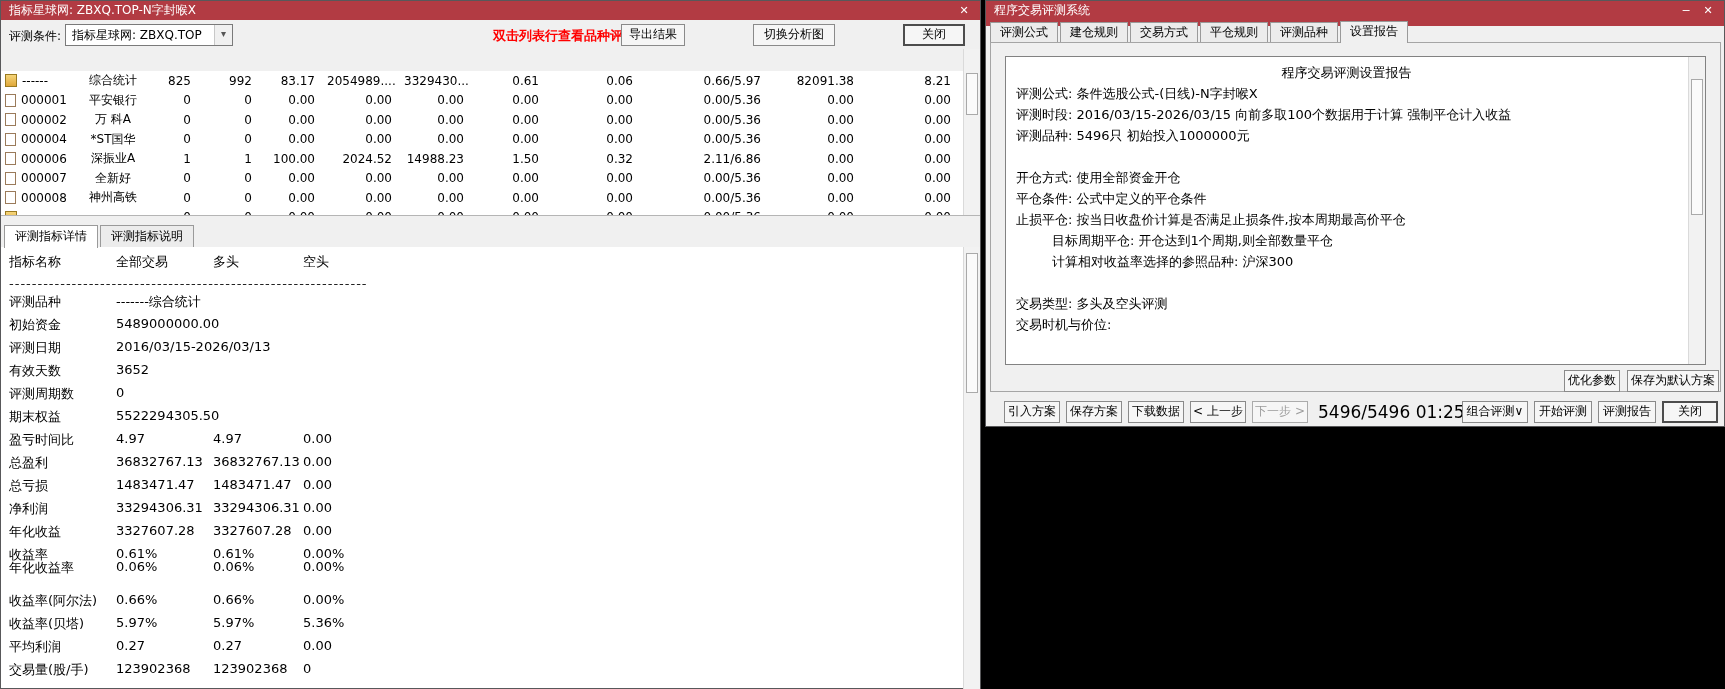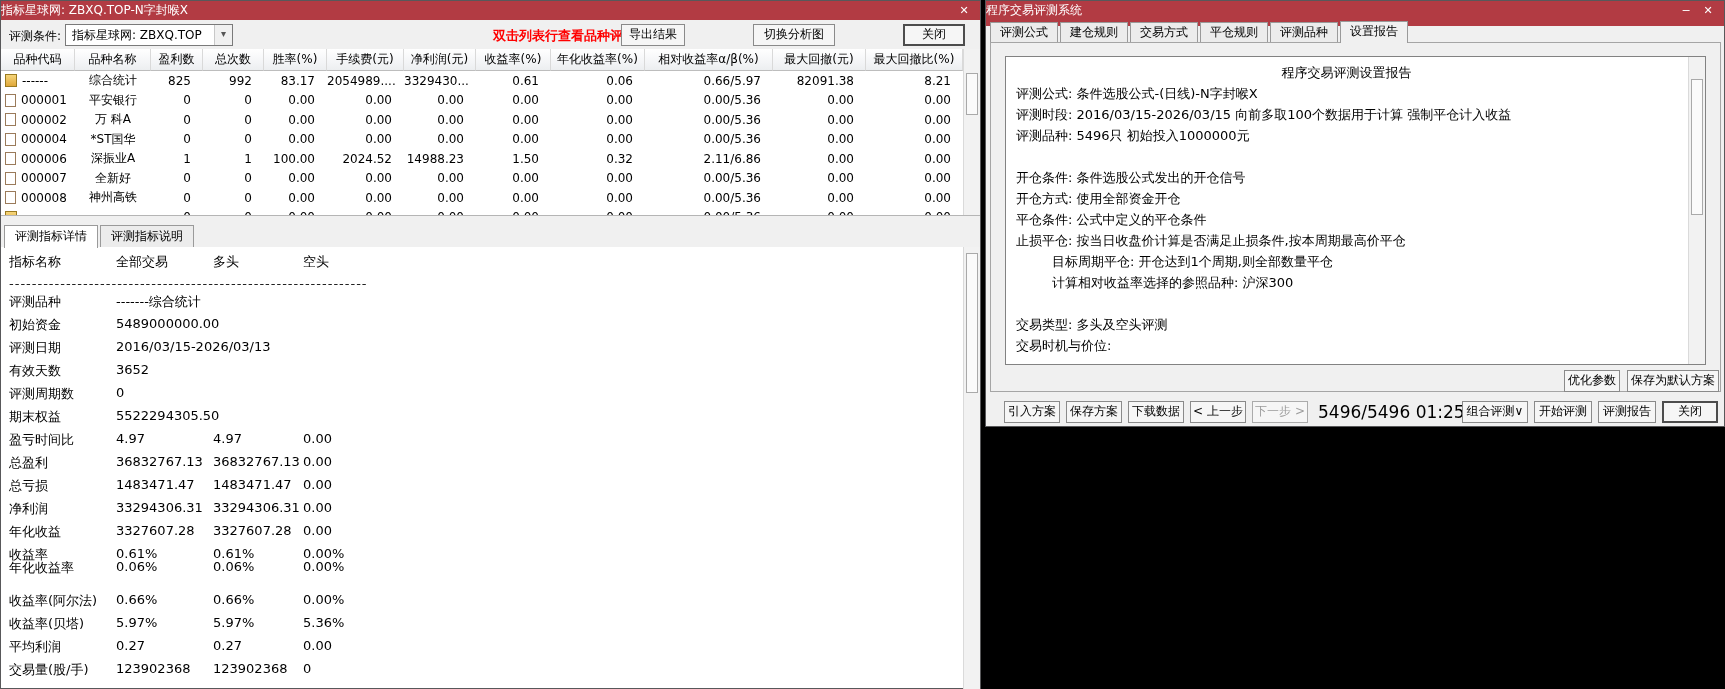--- a/index.html
+++ b/index.html
@@ -4,21 +4,21 @@
 <style>
   :root{ --titlebar:#B23B43; --hint:#FF0000; }
   *{margin:0;padding:0;box-sizing:border-box;}
   body{
     width:1725px;height:689px;background:#000;position:relative;overflow:hidden;
     font-family:"DejaVu Sans","Liberation Sans",sans-serif;color:#000;
   }
   .window{position:absolute;background:#F0F0F0;border:1px solid #58585a;}
   .titlebar{
     position:absolute;left:0;top:0;right:0;height:25px;background:var(--titlebar);
-    color:#fff;font-size:12px;line-height:19px;padding-left:0;white-space:nowrap;
+    color:#fff;font-size:12px;line-height:19px;padding-left:8px;white-space:nowrap;
   }
   .tb-ctrl{position:absolute;top:0;width:16px;text-align:center;color:#fff;font-size:11px;line-height:19px;cursor:default;}
   .tb-close{right:8px;} .tb-min{right:30px;}
 
   
   #win-left{left:0;top:0;width:981px;height:689px;}
   #lw-toolbar{position:absolute;left:0;top:19px;width:100%;height:29px;background:#F0F0F0;}
   #lw-toolbar .lbl{position:absolute;left:8px;top:8px;font-size:12px;}
   .combo{position:absolute;left:64px;top:4px;width:168px;height:22px;background:#fff;border:1px solid #7a7a7a;font-size:12px;}
   .combo .val{position:absolute;left:6px;top:0;line-height:20px;white-space:nowrap;}
@@ -101,34 +101,20 @@
     <div class="combo">
       <span class="val">指标星球网: ZBXQ.TOP</span>
       <span class="arrow">▾</span>
     </div>
     <span class="hint">双击列表行查看品种评测图表</span>
     <div class="btn" id="btn-export">导出结果</div>
     <div class="btn" id="btn-switch">切换分析图</div>
     <div class="btn default" id="btn-close-left">关闭</div>
   </div>
 
-  <div id="lw-thead">
-      <div class="th" style="width: 74px;">品种代码</div>
-      <div class="th" style="width: 76px;">品种名称</div>
-      <div class="th" style="width: 52px;">盈利数</div>
-      <div class="th" style="width: 61px;">总次数</div>
-      <div class="th" style="width: 63px;">胜率(%)</div>
-      <div class="th" style="width: 77px;">手续费(元)</div>
-      <div class="th" style="width: 72px;">净利润(元)</div>
-      <div class="th" style="width: 75px;">收益率(%)</div>
-      <div class="th" style="width: 94px;">年化收益率(%)</div>
-      <div class="th" style="width: 128px;">相对收益率α/β(%)</div>
-      <div class="th" style="width: 93px;">最大回撤(元)</div>
-      <div class="th" style="width: 97px;">最大回撤比(%)</div>
-    </div>
   <div id="lw-tbody">
       <div class="tr">
         <div class="td code-cell" style="width: 74px;">
           <span class="icon-summary"></span>
           <span class="code-text">------</span>
         </div>
         <div class="td name-cell" style="width: 76px;">综合统计</div>
         <div class="td num-cell" style="width: 52px;">825</div>
         <div class="td num-cell" style="width: 61px;">992</div>
         <div class="td num-cell" style="width: 63px;">83.17</div>
@@ -405,21 +391,20 @@
     </div>
 
   <div id="rw-page">
     <div id="report-box">
       <div id="report-content">
           <div class="rline center">程序交易评测设置报告</div>
           <div class="rline">评测公式: 条件选股公式-(日线)-N字封喉X</div>
           <div class="rline">评测时段: 2016/03/15-2026/03/15 向前多取100个数据用于计算 强制平仓计入收益</div>
           <div class="rline">评测品种: 5496只 初始投入1000000元</div>
           <div class="rline"></div>
-          <div class="rline">开仓条件: 条件选股公式发出的开仓信号</div>
           <div class="rline">开仓方式: 使用全部资金开仓</div>
           <div class="rline">平仓条件: 公式中定义的平仓条件</div>
           <div class="rline">止损平仓: 按当日收盘价计算是否满足止损条件,按本周期最高价平仓</div>
           <div class="rline indent">目标周期平仓: 开仓达到1个周期,则全部数量平仓</div>
           <div class="rline indent">计算相对收益率选择的参照品种: 沪深300</div>
           <div class="rline"></div>
           <div class="rline">交易类型: 多头及空头评测</div>
           <div class="rline">交易时机与价位:</div>
         </div>
       <div class="sb" id="report-sb">

